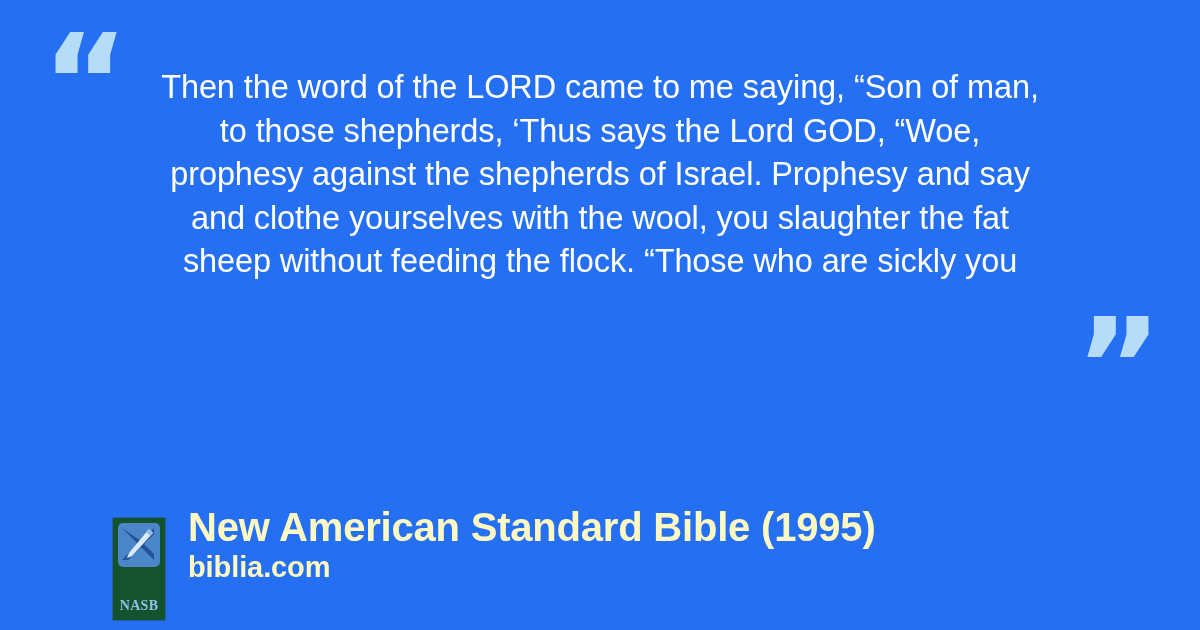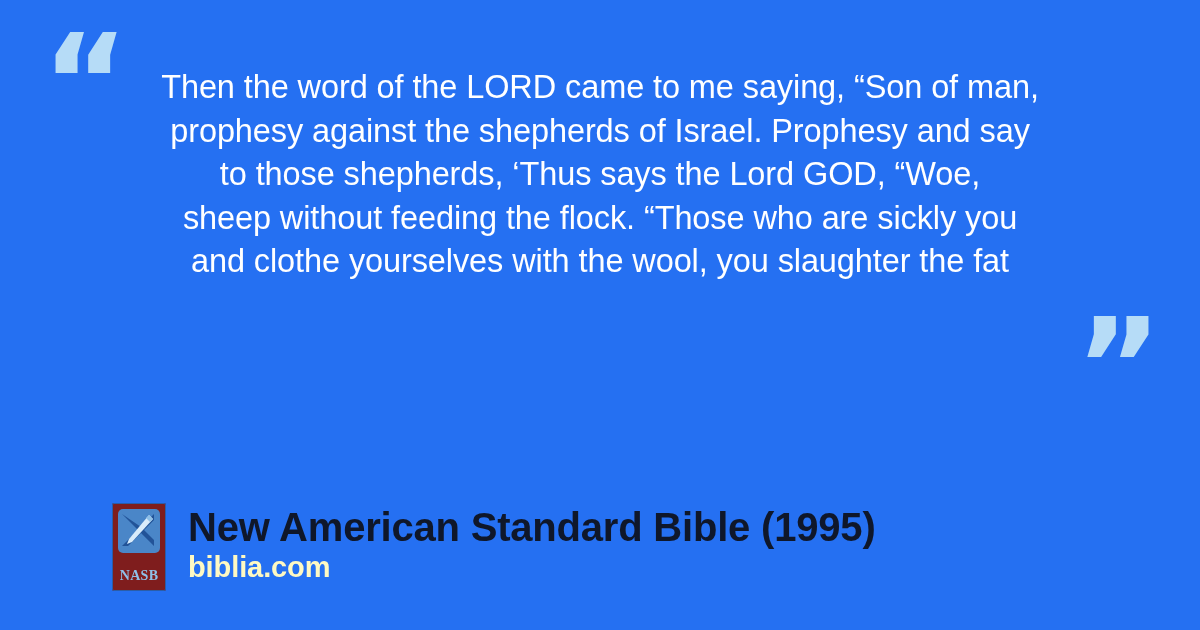--- a/index.html
+++ b/index.html
@@ -72,26 +72,26 @@
   .footer {
     position: absolute;
     left: 112px;
     top: 503px;
     display: flex;
     align-items: flex-start;
   }
 
   .logo {
     width: 54px;
-    height: 88px;
-    background: #7f1d1d;
+    height: 104px;
+    background: #14532d;
     border-radius: 2px;
     position: relative;
     flex: 0 0 auto;
-    margin-top: 0;
+    margin-top: 14px;
     box-shadow: inset 0 0 0 1px #2a5da8;
   }
   .logo-inner {
     position: absolute;
     left: 6px;
     top: 6px;
     width: 42px;
     height: 44px;
     background: #4a86c8;
     border-radius: 5px;
@@ -109,21 +109,21 @@
     font-weight: 700;
     font-size: 14px;
     letter-spacing: 0.3px;
   }
 
   .footer-text {
     margin-left: 22px;
     padding-top: 0px;
   }
   .footer-title {
-    color: #0f172a;
+    color: #fef9c3;
     font-family: "Liberation Sans", sans-serif;
     font-weight: 700;
     font-size: 40px;
     line-height: 48px;
     letter-spacing: -0.2px;
     white-space: nowrap;
   }
   .footer-site {
     margin-top: 2px;
     color: #fef9c3;
@@ -139,24 +139,24 @@
 <body>
 
 <div class="card">
 
   <div class="quote-area">
 
     <span class="quote-mark quote-open">“</span>
 
     <div class="quote-text">
       <span class="ln">Then the word of the LORD came to me saying, “Son of man,</span>
+      <span class="ln">to those shepherds, ‘Thus says the Lord GOD, “Woe,</span>
       <span class="ln">prophesy against the shepherds of Israel. Prophesy and say</span>
-      <span class="ln">to those shepherds, ‘Thus says the Lord GOD, “Woe,</span>
+      <span class="ln">and clothe yourselves with the wool, you slaughter the fat</span>
       <span class="ln">sheep without feeding the flock. “Those who are sickly you</span>
-      <span class="ln">and clothe yourselves with the wool, you slaughter the fat</span>
     </div>
 
     <span class="quote-mark quote-close">”</span>
   </div>
 
   <div class="footer">
 
     <div class="logo">
       <div class="logo-inner">
         <svg width="42" height="44" viewBox="0 0 42 44" aria-hidden="true">

